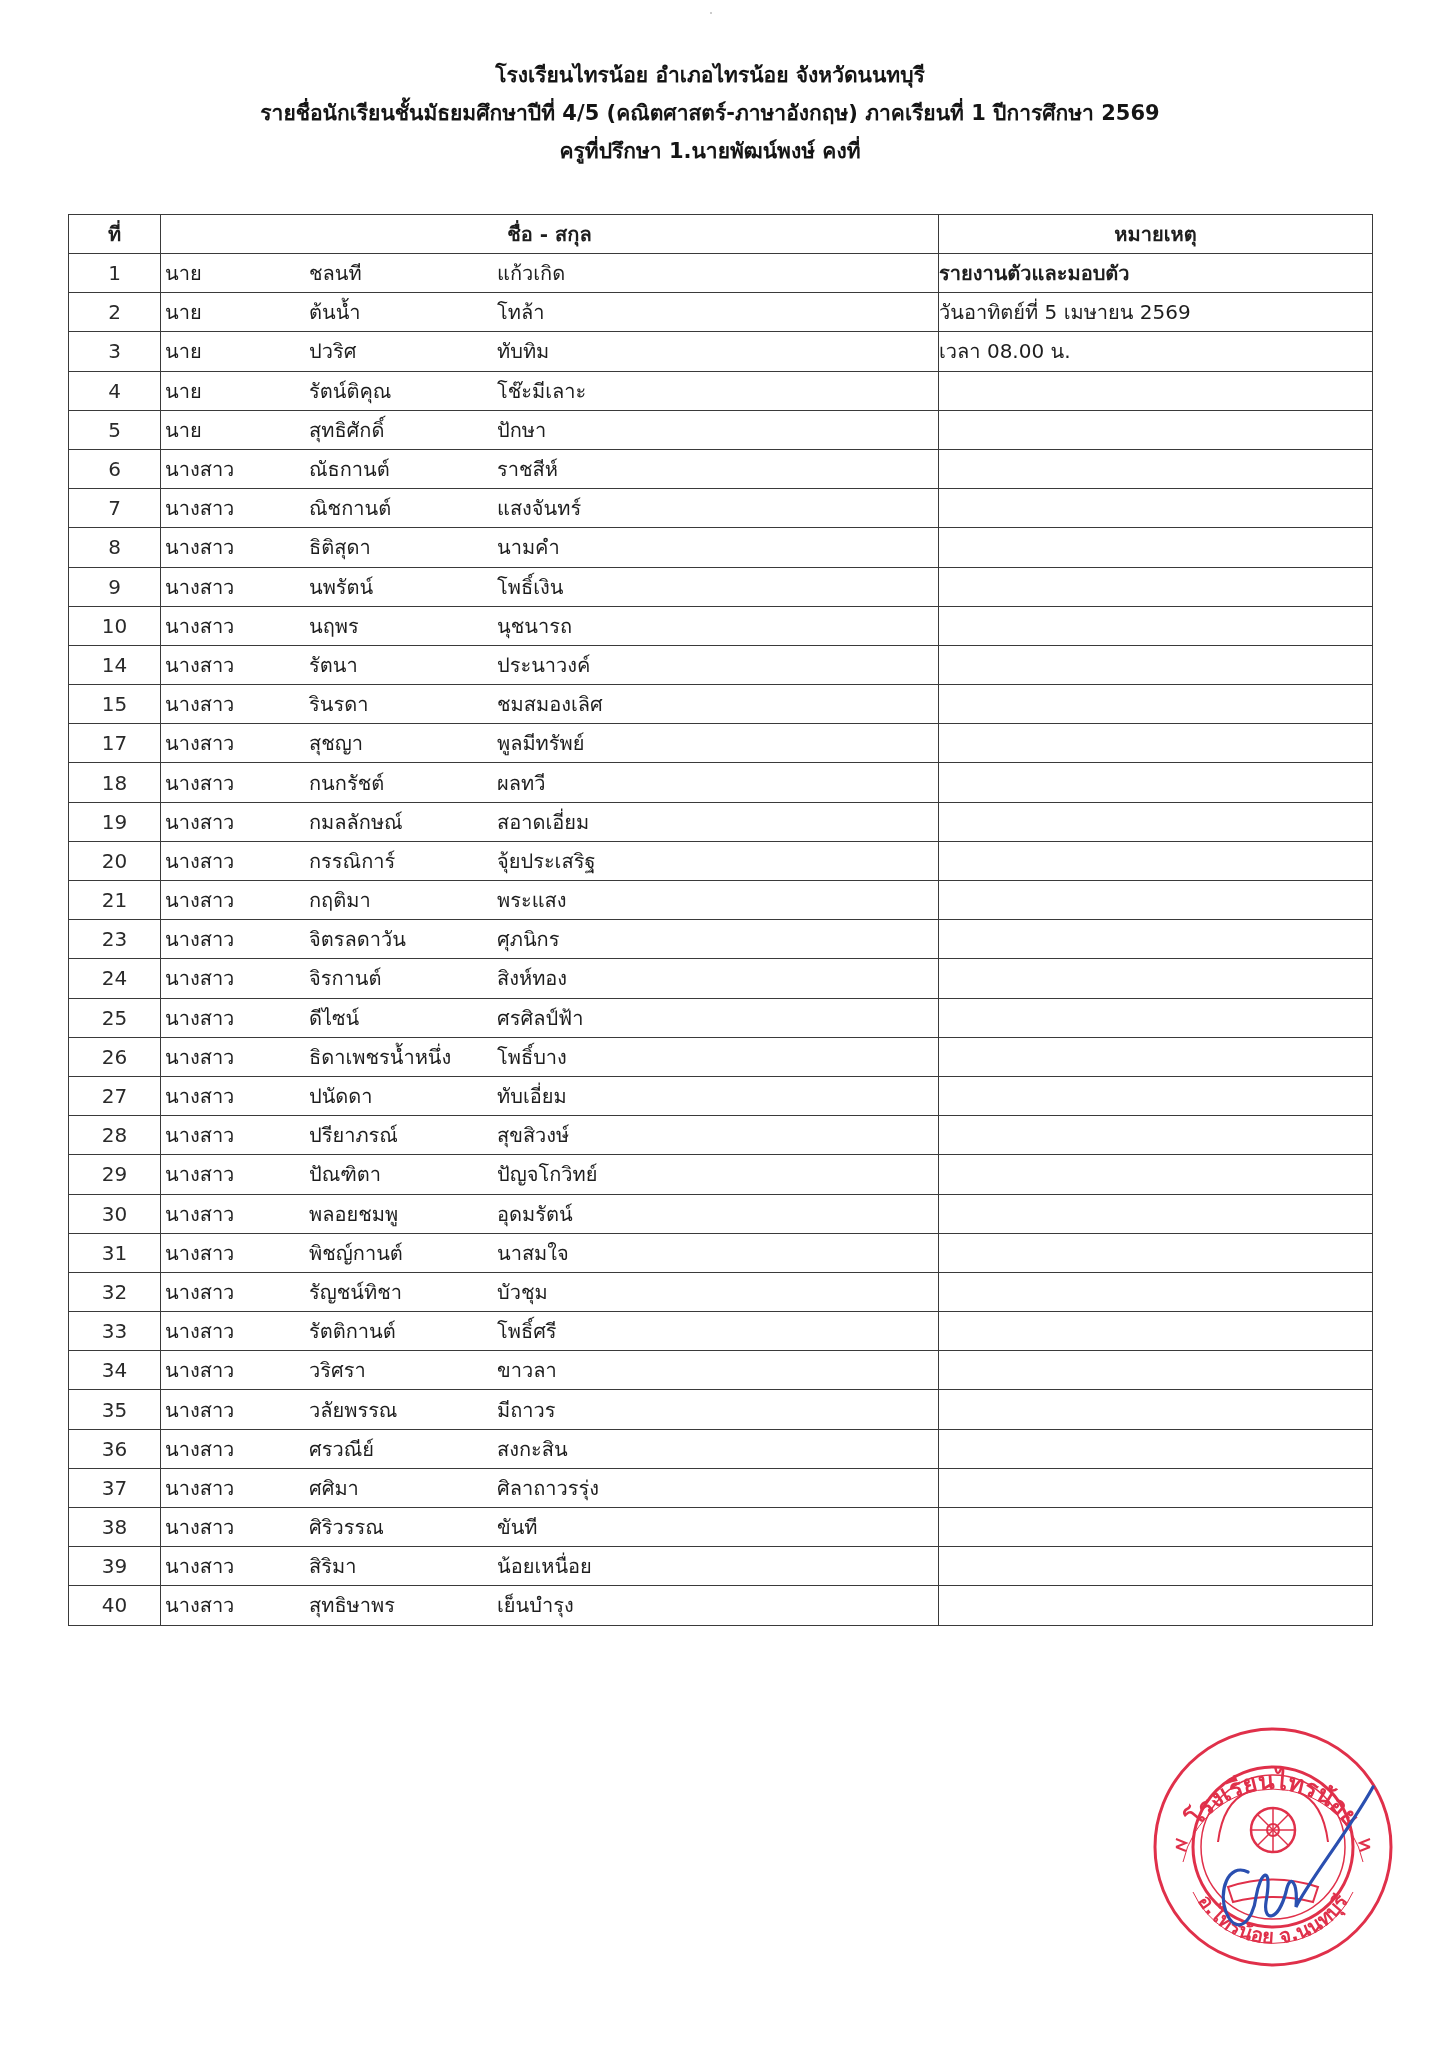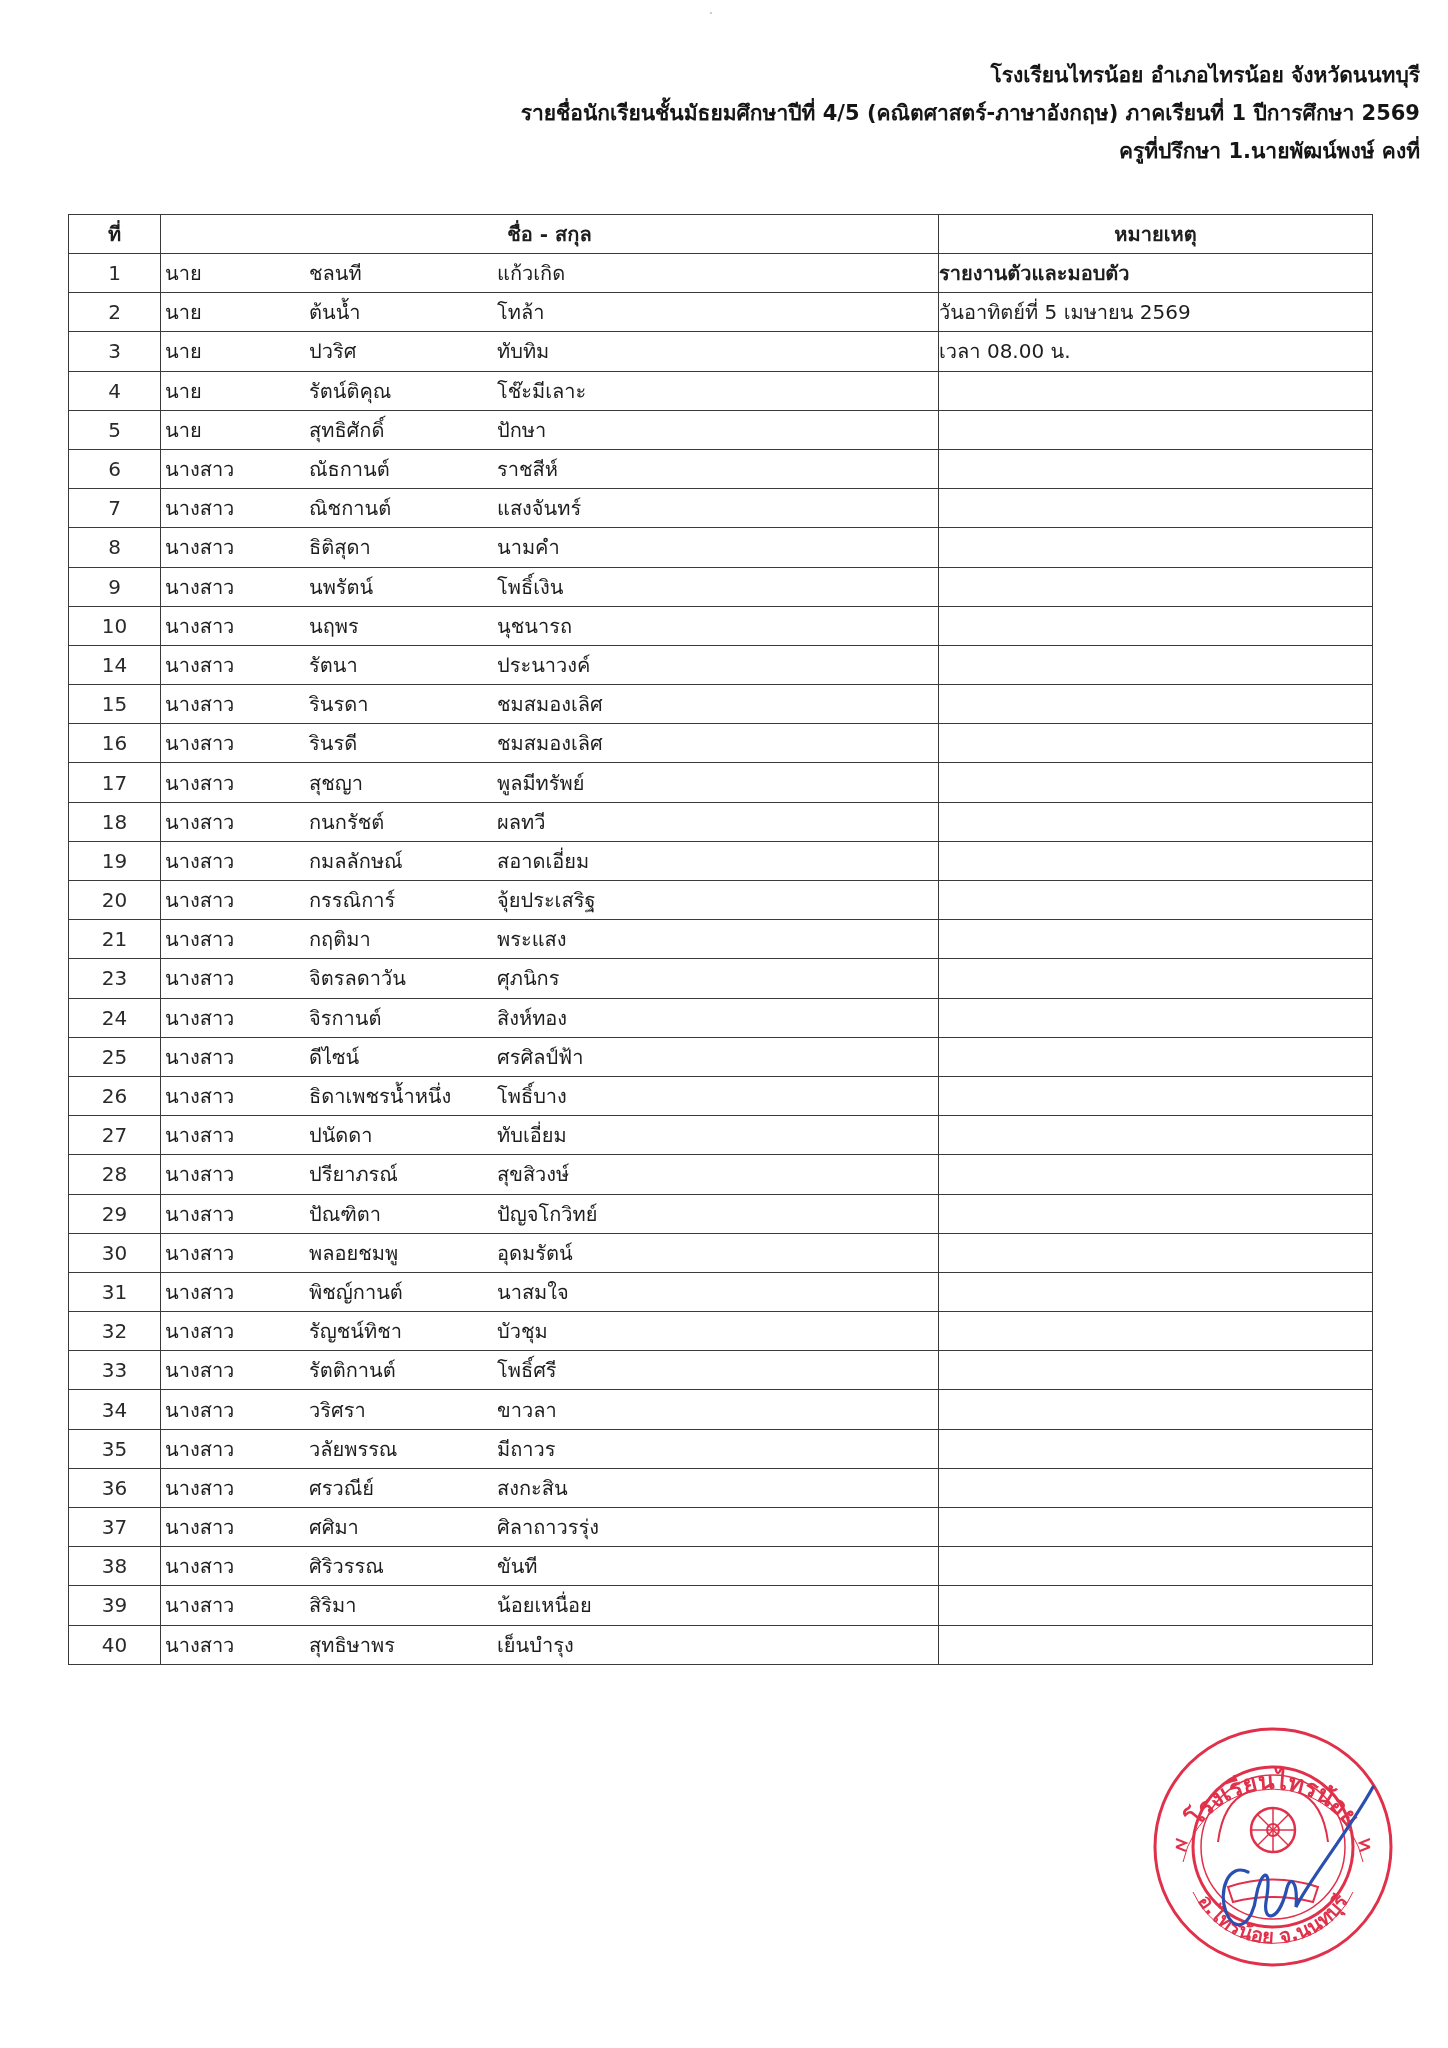--- a/index.html
+++ b/index.html
@@ -1,20 +1,20 @@
 <!DOCTYPE html>
 <html><head>
   <meta charset="utf-8">
   <style>
     html, body { margin: 0; padding: 0; }
     body {
       width: 1448px; height: 2048px; background: #ffffff; position: relative;
       font-family: "DejaVu Sans", "Liberation Sans", sans-serif; color: #1e1e1e; overflow: hidden;
     }
-    .titles { position: absolute; left: 16px; top: 56px; width: 1404px; text-align: right; }
+    .titles { position: absolute; left: 8px; top: 56px; width: 1404px; text-align: center; }
     .titles div { font-weight: bold; font-size: 21px; line-height: 38px; color: #151515; }
     table.roster {
       position: absolute; left: 68px; top: 214px; width: 1304px;
       border-collapse: collapse; table-layout: fixed;
     }
     table.roster td, table.roster th {
       border: 1.6px solid #3a3a3a; padding: 0; height: 38.2px;
       font-size: 20px; font-weight: normal; vertical-align: middle; white-space: nowrap;
     }
     table.roster th { height: 38px; font-weight: bold; font-size: 20px; text-align: center; }
@@ -159,29 +159,20 @@
       <tr>
         <td class="no">15</td>
         <td class="name">
           <span class="prefix">นางสาว</span>
           <span class="first">รินรดา</span>
           <span class="last">ชมสมองเลิศ</span>
         </td>
         <td class="note"></td>
       </tr>
       <tr>
-        <td class="no">16</td>
-        <td class="name">
-          <span class="prefix">นางสาว</span>
-          <span class="first">รินรดี</span>
-          <span class="last">ชมสมองเลิศ</span>
-        </td>
-        <td class="note"></td>
-      </tr>
-      <tr>
         <td class="no">17</td>
         <td class="name">
           <span class="prefix">นางสาว</span>
           <span class="first">สุชญา</span>
           <span class="last">พูลมีทรัพย์</span>
         </td>
         <td class="note"></td>
       </tr>
       <tr>
         <td class="no">18</td>

